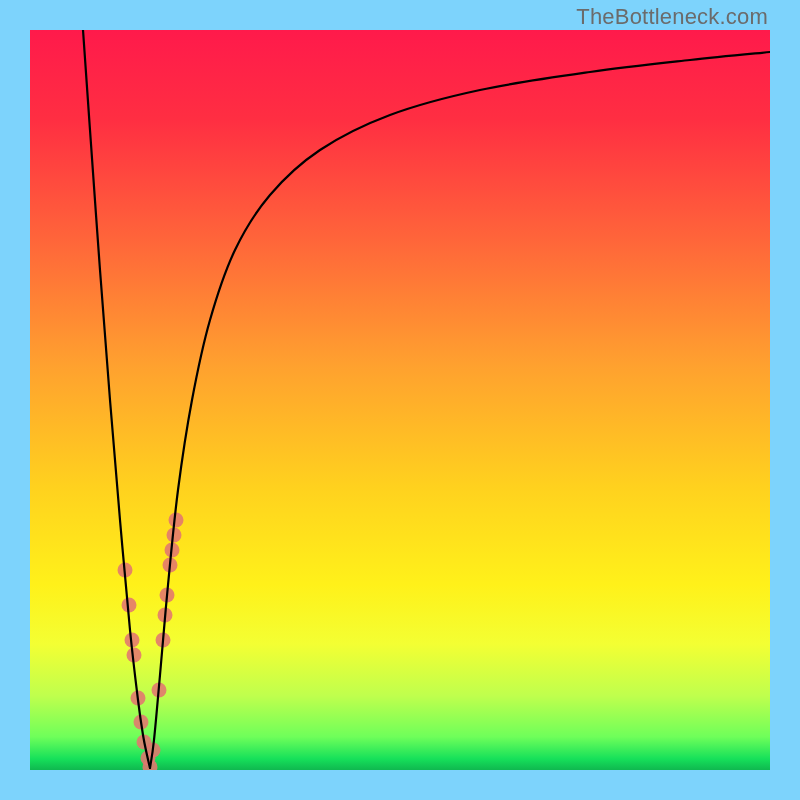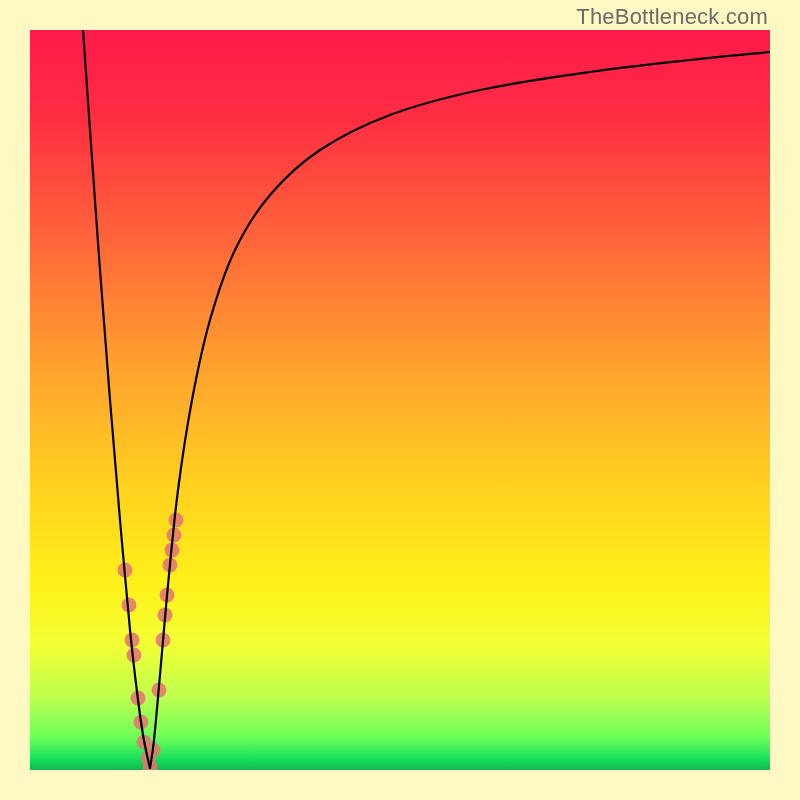--- a/index.html
+++ b/index.html
@@ -8,21 +8,21 @@
     width: 800px;
     height: 800px;
     overflow: hidden;
     background: #000;
     font-family: Arial, Helvetica, sans-serif;
   }
   .frame {
     position: relative;
     width: 800px;
     height: 800px;
-    background: #fef9c3;
+    background: #7dd3fc;
   }
   .plot-area {
     position: absolute;
     left: 30px;
     top: 30px;
     width: 740px;
     height: 740px;
     overflow: hidden;
   }
   .gradient {

